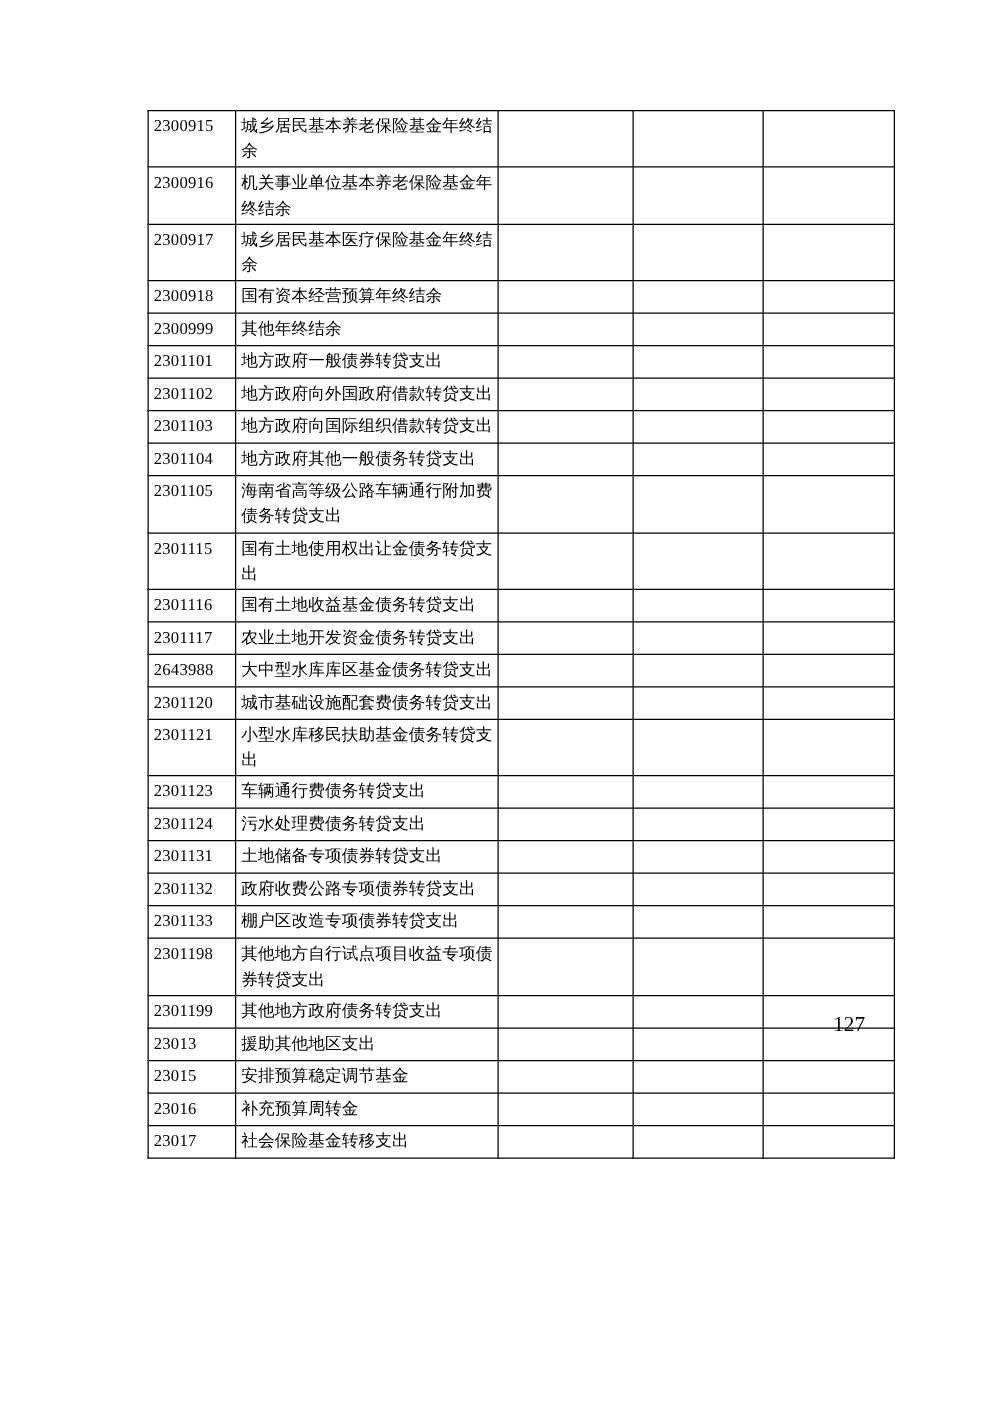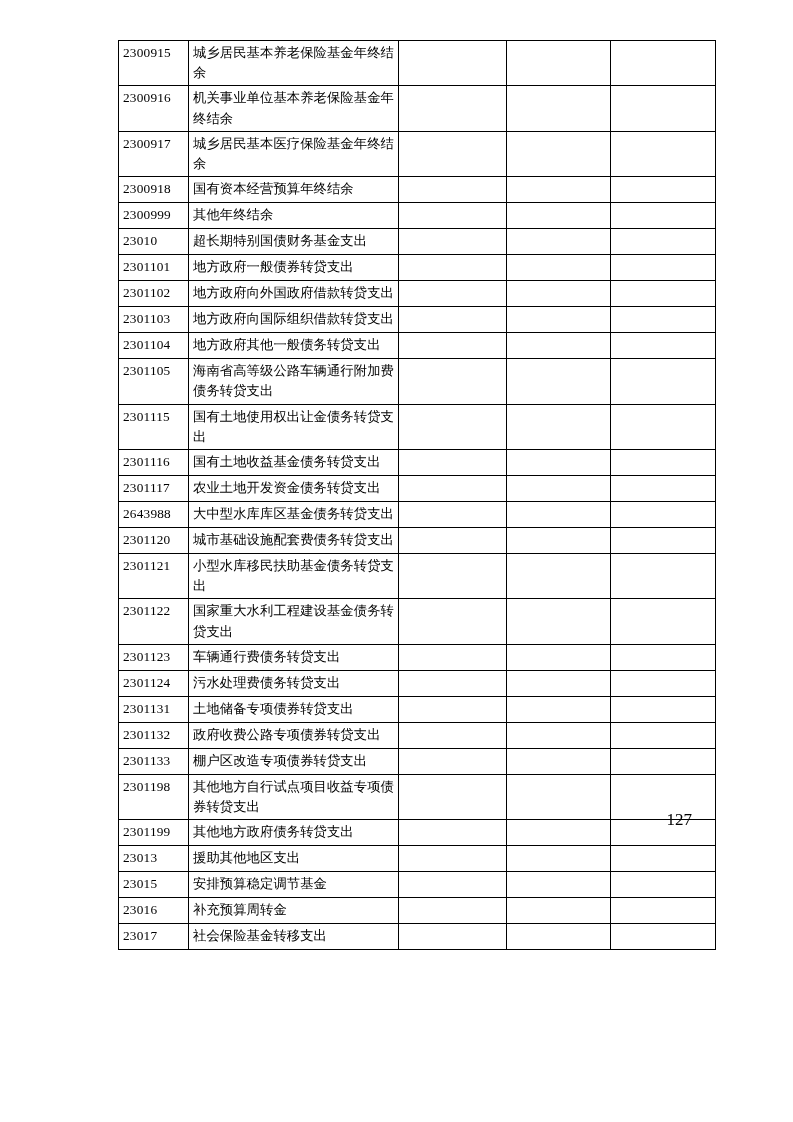--- a/index.html
+++ b/index.html
@@ -13,21 +13,21 @@
     font-family: "Liberation Serif", "DejaVu Serif", serif;
     color: #000000;
     position: relative;
     overflow: hidden;
   }
   .page {
     position: relative;
     width: 793px;
     height: 908px;
     box-sizing: border-box;
-    padding: 40px 78px 0 118px;
+    padding: 88px 78px 0 118px;
   }
   table.budget-table {
     border-collapse: collapse;
     width: 597px;
     table-layout: fixed;
   }
   table.budget-table td {
     border: 1px solid #000000;
     vertical-align: top;
     padding: 2px 3px 2px 4px;
@@ -99,27 +99,20 @@
           <td class="cell-value"></td>
         </tr>
         <tr>
           <td class="cell-code">2300999</td>
           <td class="cell-name">其他年终结余</td>
           <td class="cell-value"></td>
           <td class="cell-value"></td>
           <td class="cell-value"></td>
         </tr>
         <tr>
-          <td class="cell-code">23010</td>
-          <td class="cell-name">超长期特别国债财务基金支出</td>
-          <td class="cell-value"></td>
-          <td class="cell-value"></td>
-          <td class="cell-value"></td>
-        </tr>
-        <tr>
           <td class="cell-code">2301101</td>
           <td class="cell-name">地方政府一般债券转贷支出</td>
           <td class="cell-value"></td>
           <td class="cell-value"></td>
           <td class="cell-value"></td>
         </tr>
         <tr>
           <td class="cell-code">2301102</td>
           <td class="cell-name">地方政府向外国政府借款转贷支出</td>
           <td class="cell-value"></td>
@@ -178,27 +171,20 @@
         <tr>
           <td class="cell-code">2301120</td>
           <td class="cell-name">城市基础设施配套费债务转贷支出</td>
           <td class="cell-value"></td>
           <td class="cell-value"></td>
           <td class="cell-value"></td>
         </tr>
         <tr>
           <td class="cell-code">2301121</td>
           <td class="cell-name">小型水库移民扶助基金债务转贷支出</td>
-          <td class="cell-value"></td>
-          <td class="cell-value"></td>
-          <td class="cell-value"></td>
-        </tr>
-        <tr>
-          <td class="cell-code">2301122</td>
-          <td class="cell-name">国家重大水利工程建设基金债务转贷支出</td>
           <td class="cell-value"></td>
           <td class="cell-value"></td>
           <td class="cell-value"></td>
         </tr>
         <tr>
           <td class="cell-code">2301123</td>
           <td class="cell-name">车辆通行费债务转贷支出</td>
           <td class="cell-value"></td>
           <td class="cell-value"></td>
           <td class="cell-value"></td>

